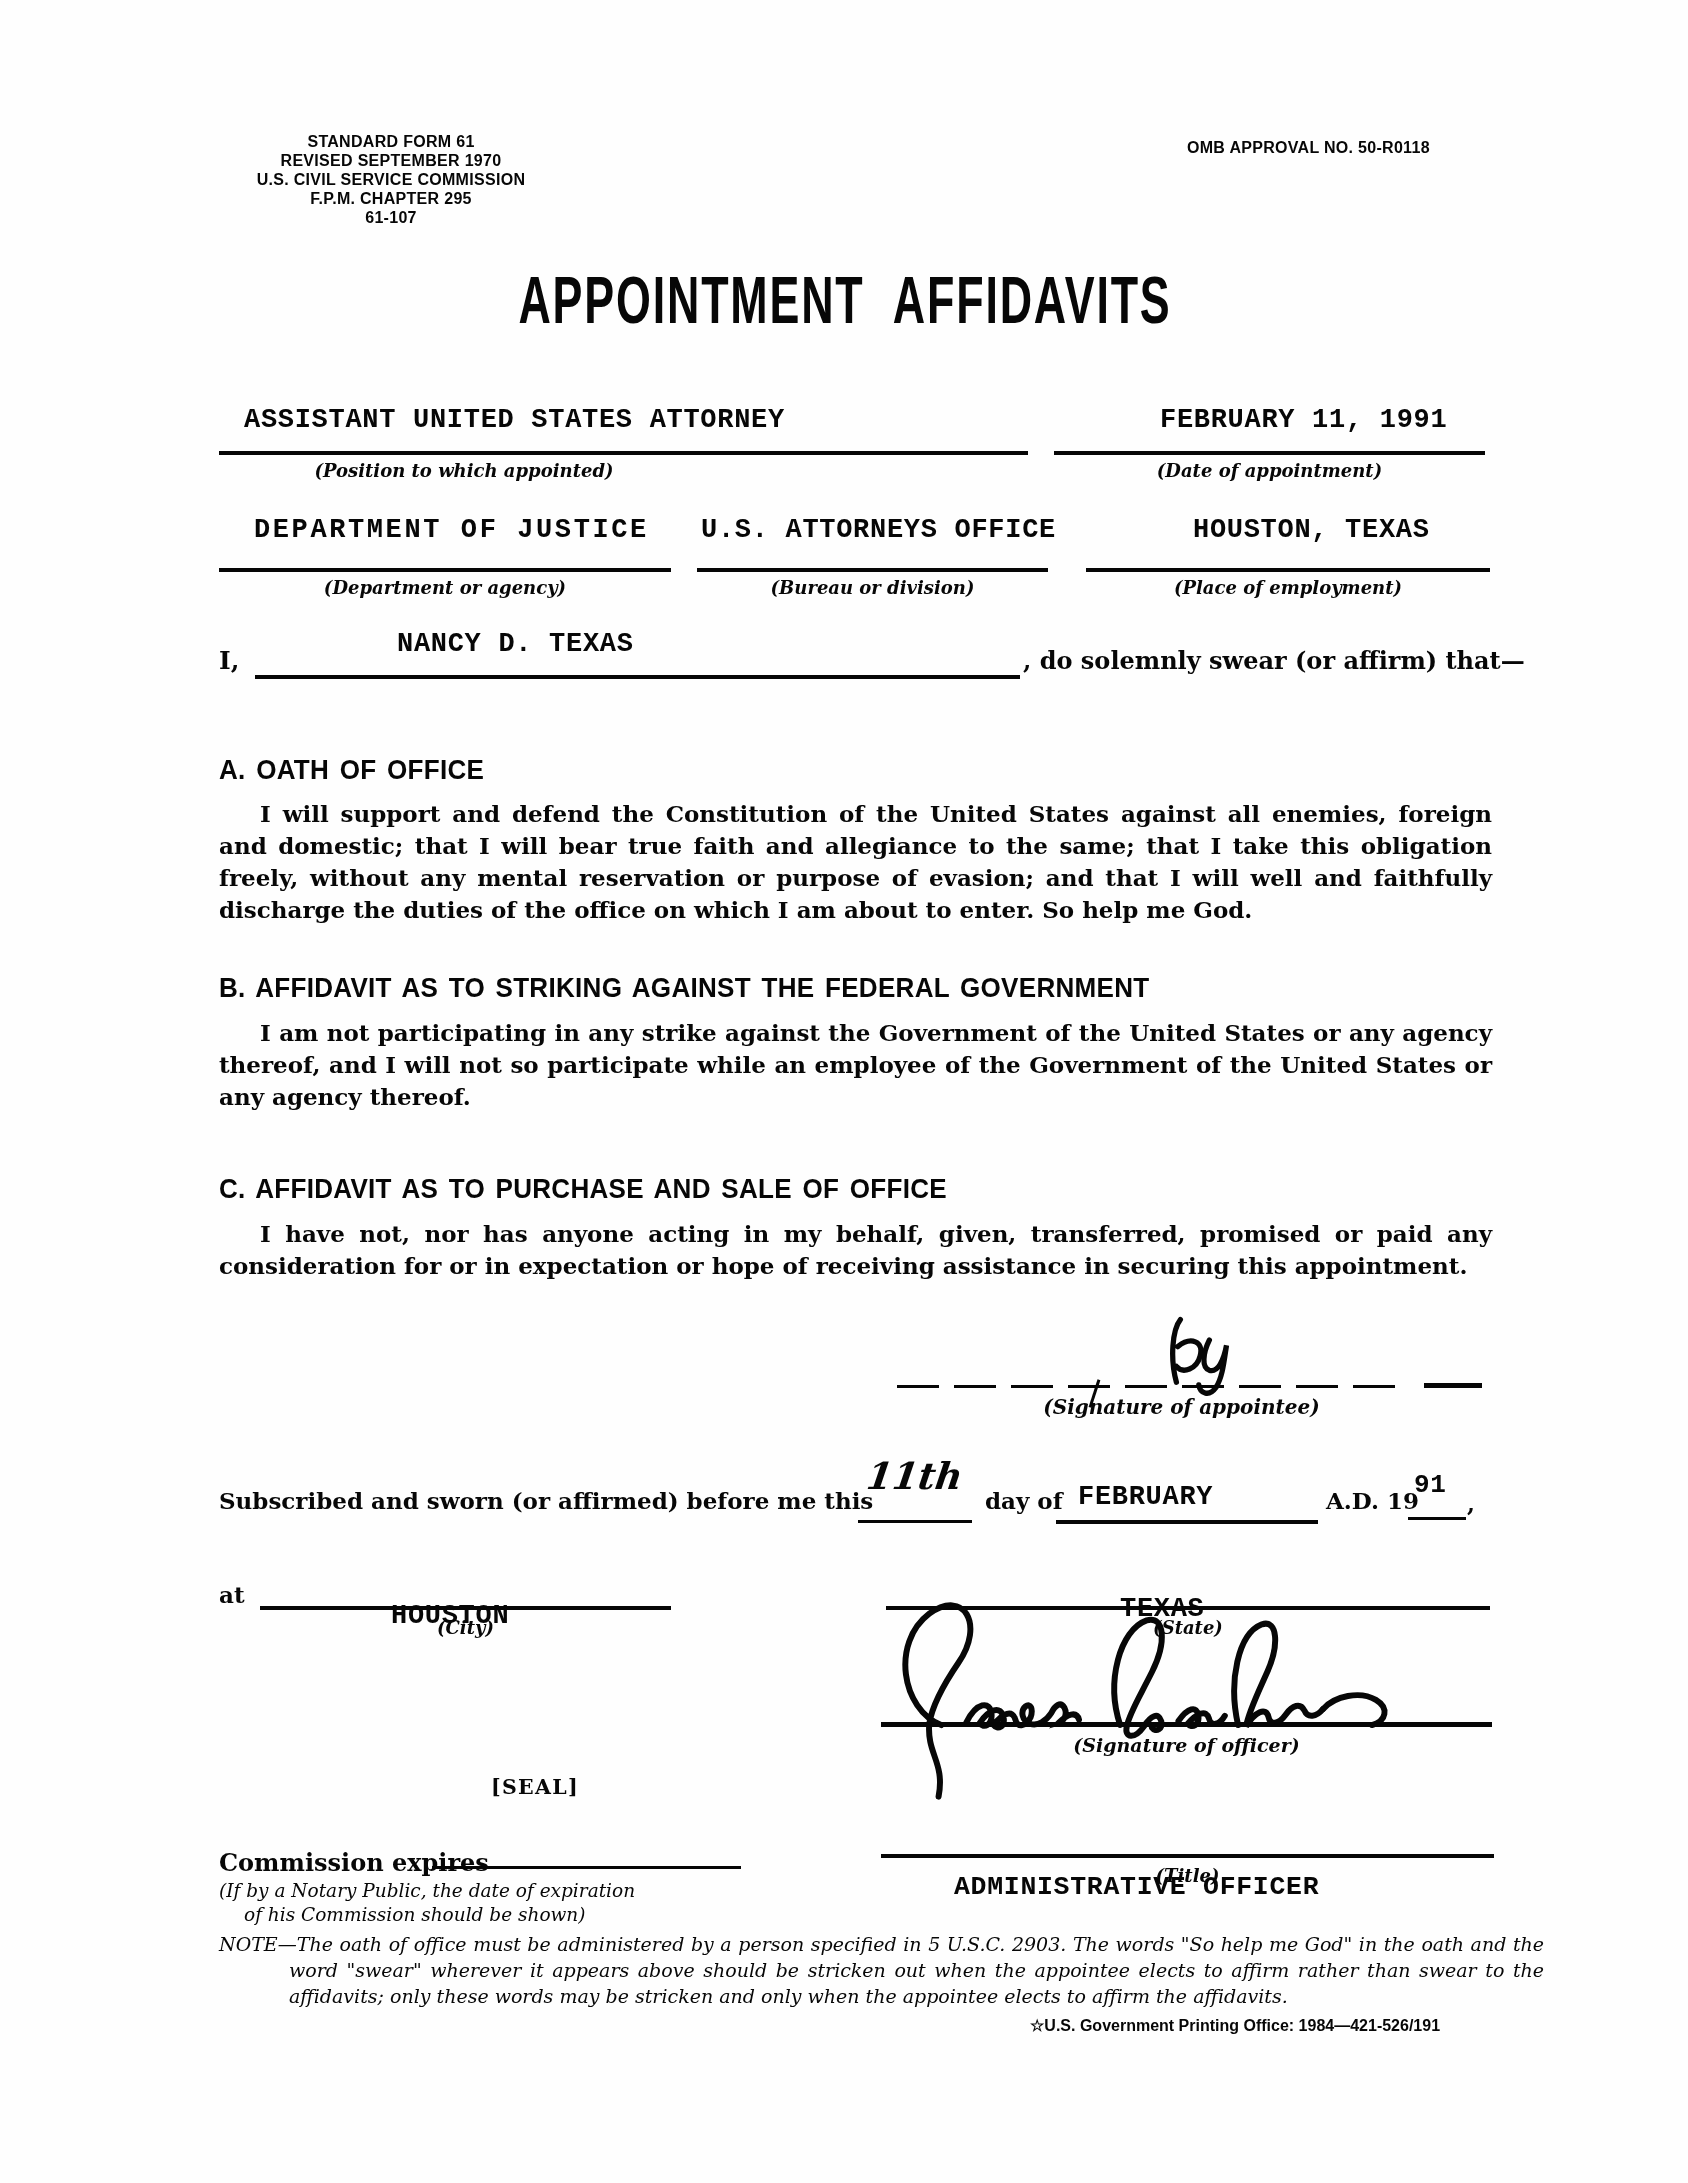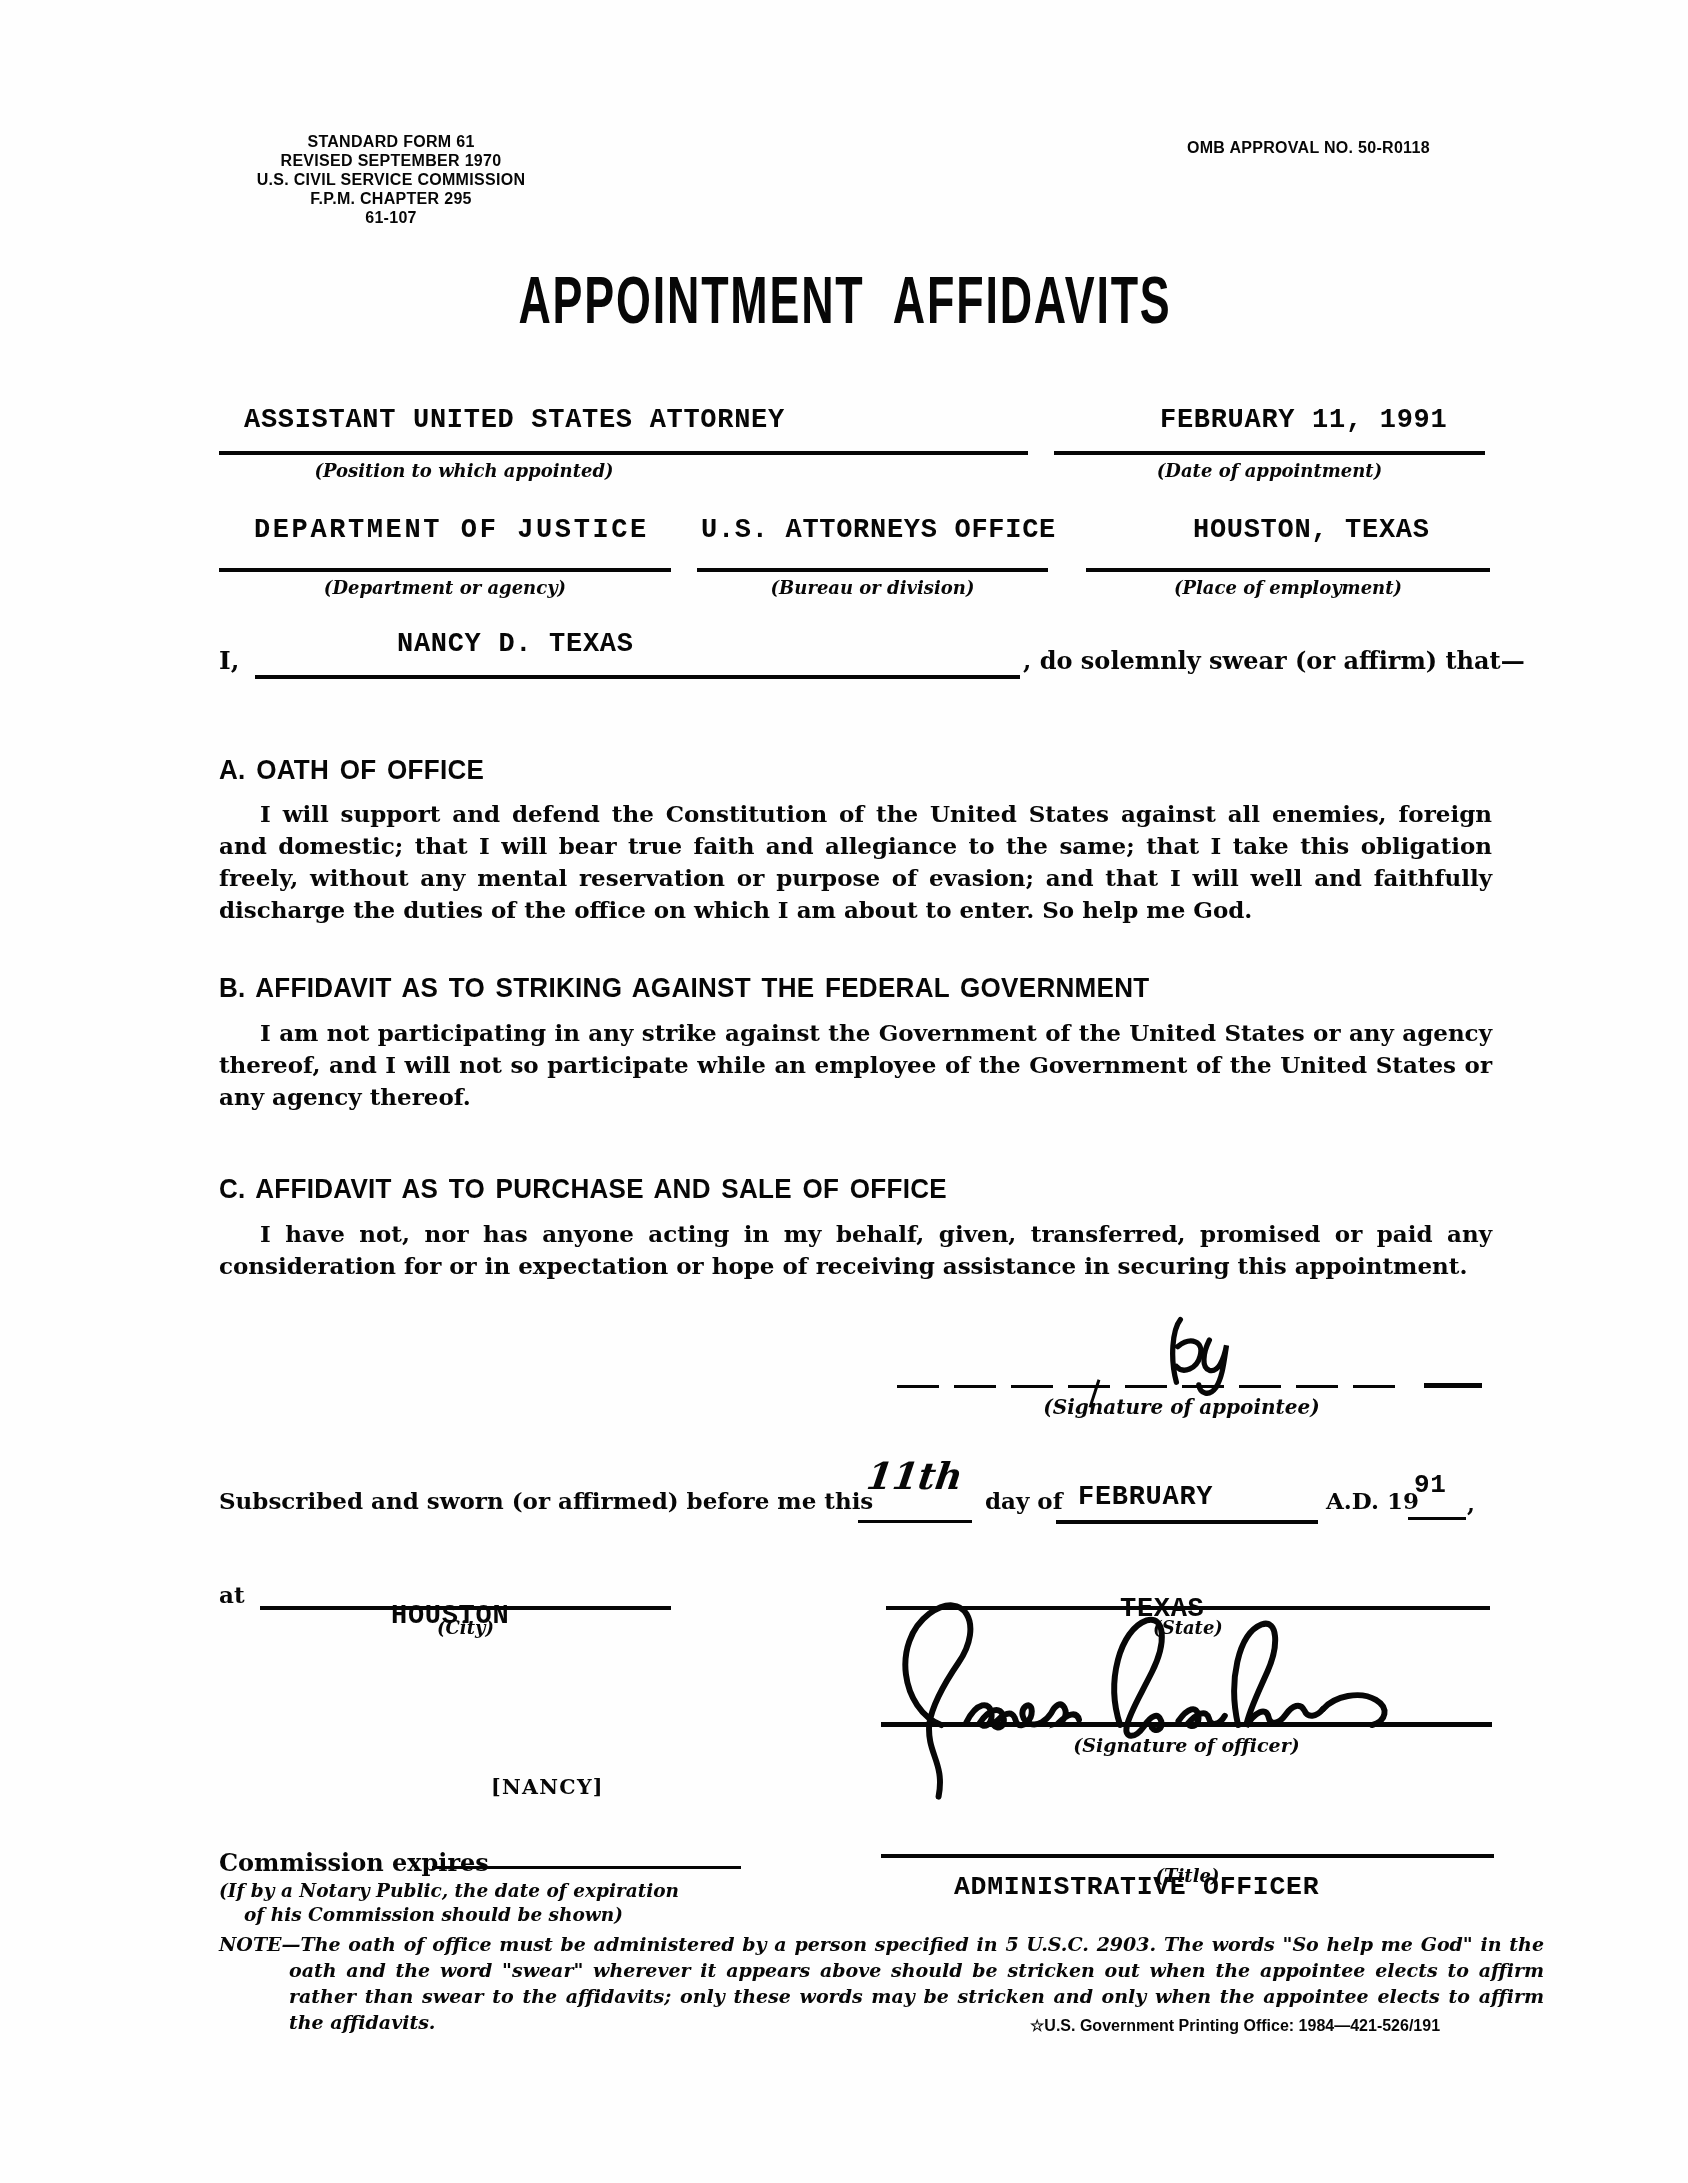--- a/index.html
+++ b/index.html
@@ -7,21 +7,21 @@
   .abs{position:absolute;}
   .sans{font-family:"Liberation Sans",sans-serif;font-weight:bold;}
   .tinyhead{font-family:"Liberation Sans",sans-serif;font-weight:bold;font-size:16px;line-height:19px;text-align:center;letter-spacing:0.3px;white-space:nowrap;}
   .title{font-family:"Liberation Sans",sans-serif;font-weight:bold;font-size:64px;letter-spacing:2.6px;word-spacing:22.5px;white-space:nowrap;transform:translateX(-50%) scale(.70,1.04);transform-origin:center top;}
   .typed{font-family:"Liberation Mono","DejaVu Sans Mono",monospace;font-weight:bold;font-size:27px;letter-spacing:0.7px;white-space:nowrap;}
   .flabel{font-family:"DejaVu Serif",serif;font-weight:bold;font-style:italic;font-size:18px;text-align:center;white-space:nowrap;}
   .st{font-family:"DejaVu Serif",serif;font-weight:bold;font-size:23px;white-space:nowrap;}
   .body-par{font-family:"DejaVu Serif",serif;font-weight:bold;font-size:23px;line-height:32px;text-align:justify;text-indent:41px;}
   .sec-head{font-family:"Liberation Sans",sans-serif;font-weight:bold;font-size:28px;white-space:nowrap;transform:scaleX(.93);transform-origin:left center;letter-spacing:0.3px;word-spacing:3.3px;}
   .hand{font-family:"DejaVu Serif",serif;font-weight:bold;font-style:italic;font-size:37px;transform:skewX(-8deg);white-space:nowrap;}
-  .note{font-family:"DejaVu Serif",serif;font-weight:bold;font-style:italic;font-size:19px;line-height:26px;text-align:justify;}
+  .note{font-family:"DejaVu Serif",serif;font-weight:normal;font-style:italic;font-size:19px;line-height:26px;text-align:justify;}
   .rule{position:absolute;background:#060606;}
   .dashrule{position:absolute;height:2.6px;background:repeating-linear-gradient(90deg,#060606 0 42px,transparent 42px 57px);}
   svg{display:block;}
 </style>
 </head>
 <body>
 
 <div id="page">
 
   <div class="abs tinyhead" style="left:219px;top:132px;width:344px;">
@@ -110,21 +110,21 @@
         <path d="M150 192 C 165 162, 186 158, 188 180 C 189 196, 176 202, 170 193 C 184 172, 202 166, 206 184 C 209 199, 197 204, 191 196 C 205 178, 220 172, 224 188 C 227 201, 240 198, 247 184 C 251 172, 247 162, 239 168 C 231 175, 234 190, 246 194 C 258 198, 270 190, 278 178 C 284 166, 292 160, 298 170 C 303 180, 297 190, 290 192 C 302 180, 316 174, 320 188"></path>
         <path d="M382 196 C 360 130, 382 52, 422 38 C 450 30, 452 72, 430 116 C 410 156, 396 178, 392 198 C 388 216, 404 218, 418 198 C 428 182, 440 176, 444 190 C 447 202, 436 208, 430 200"></path>
         <path d="M470 190 C 484 170, 498 166, 500 182 C 502 196, 490 202, 484 194 C 498 178, 512 172, 516 186 C 519 199, 532 196, 540 182 M560 196 C 545 130, 560 58, 596 44 C 620 36, 622 76, 604 116 C 588 152, 576 176, 572 198 C 586 176, 602 168, 606 184 C 609 198, 622 194, 632 180 C 642 166, 654 162, 660 174 C 665 186, 678 184, 688 172"></path>
         <path d="M688 172 C 706 152, 744 144, 768 158 C 788 170, 784 190, 762 196"></path>
       </g>
     </svg>
   </div>
   <div class="rule" style="left:881px;top:1722px;width:611px;height:5.3px;"></div>
   <div class="abs flabel" style="left:881px;top:1734px;width:611px;font-size:19px;">(Signature of officer)</div>
 
-  <div class="abs st" style="left:491px;top:1775px;font-size:20.5px;letter-spacing:1.3px;">[NANCY]</div>
+  <div class="abs st" style="left:491px;top:1775px;font-size:20.5px;letter-spacing:1.3px;">[SEAL]</div>
 
   <div class="abs typed" style="left:954px;top:1872px;font-size:26.5px;">ADMINISTRATIVE OFFICER</div>
   <div class="rule" style="left:881px;top:1854px;width:613px;height:4px;"></div>
   <div class="abs flabel" style="left:881px;top:1865px;width:613px;">(Title)</div>
 
   <div class="abs st" style="left:219px;top:1840px;font-size:24px;margin-top:8px;">Commission expires</div>
   <div class="rule" style="left:432px;top:1866px;width:309px;height:2.6px;"></div>
   <div class="abs note" style="left:219px;top:1879px;font-size:18.5px;line-height:24px;white-space:nowrap;">(If by a Notary Public, the date of expiration</div>
   <div class="abs note" style="left:244px;top:1903px;font-size:18.5px;line-height:24px;white-space:nowrap;">of his Commission should be shown)</div>
 

